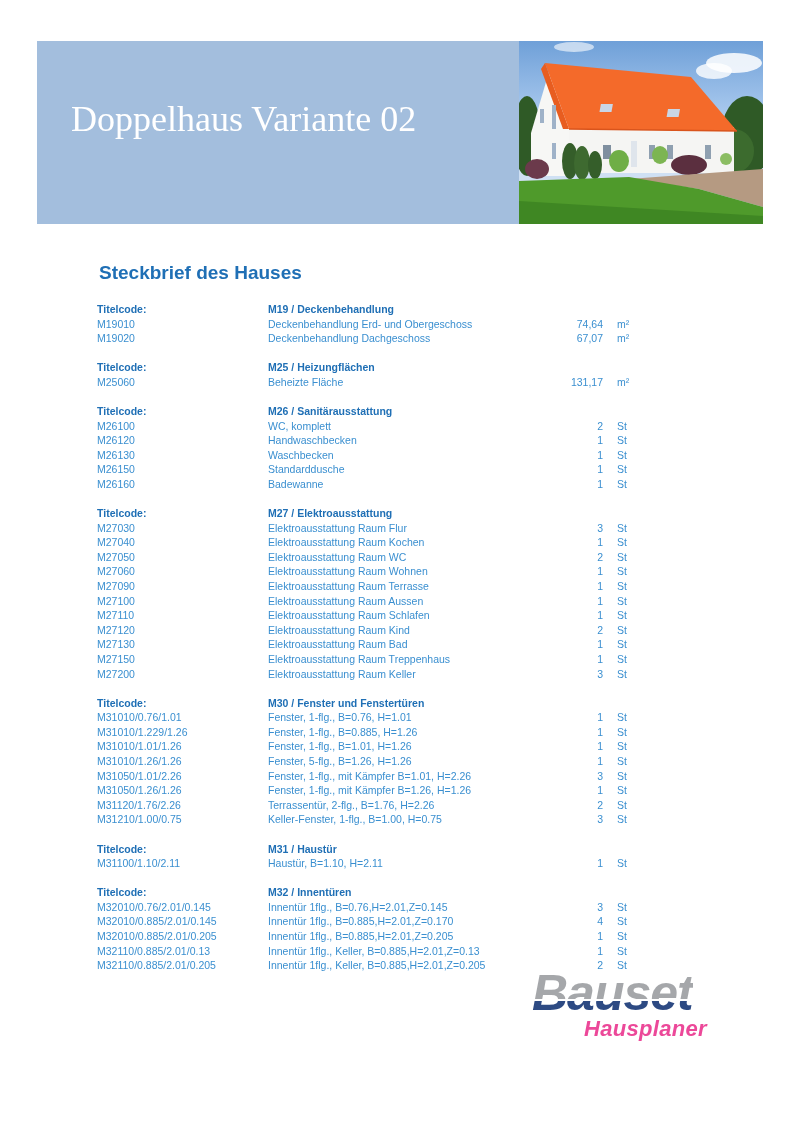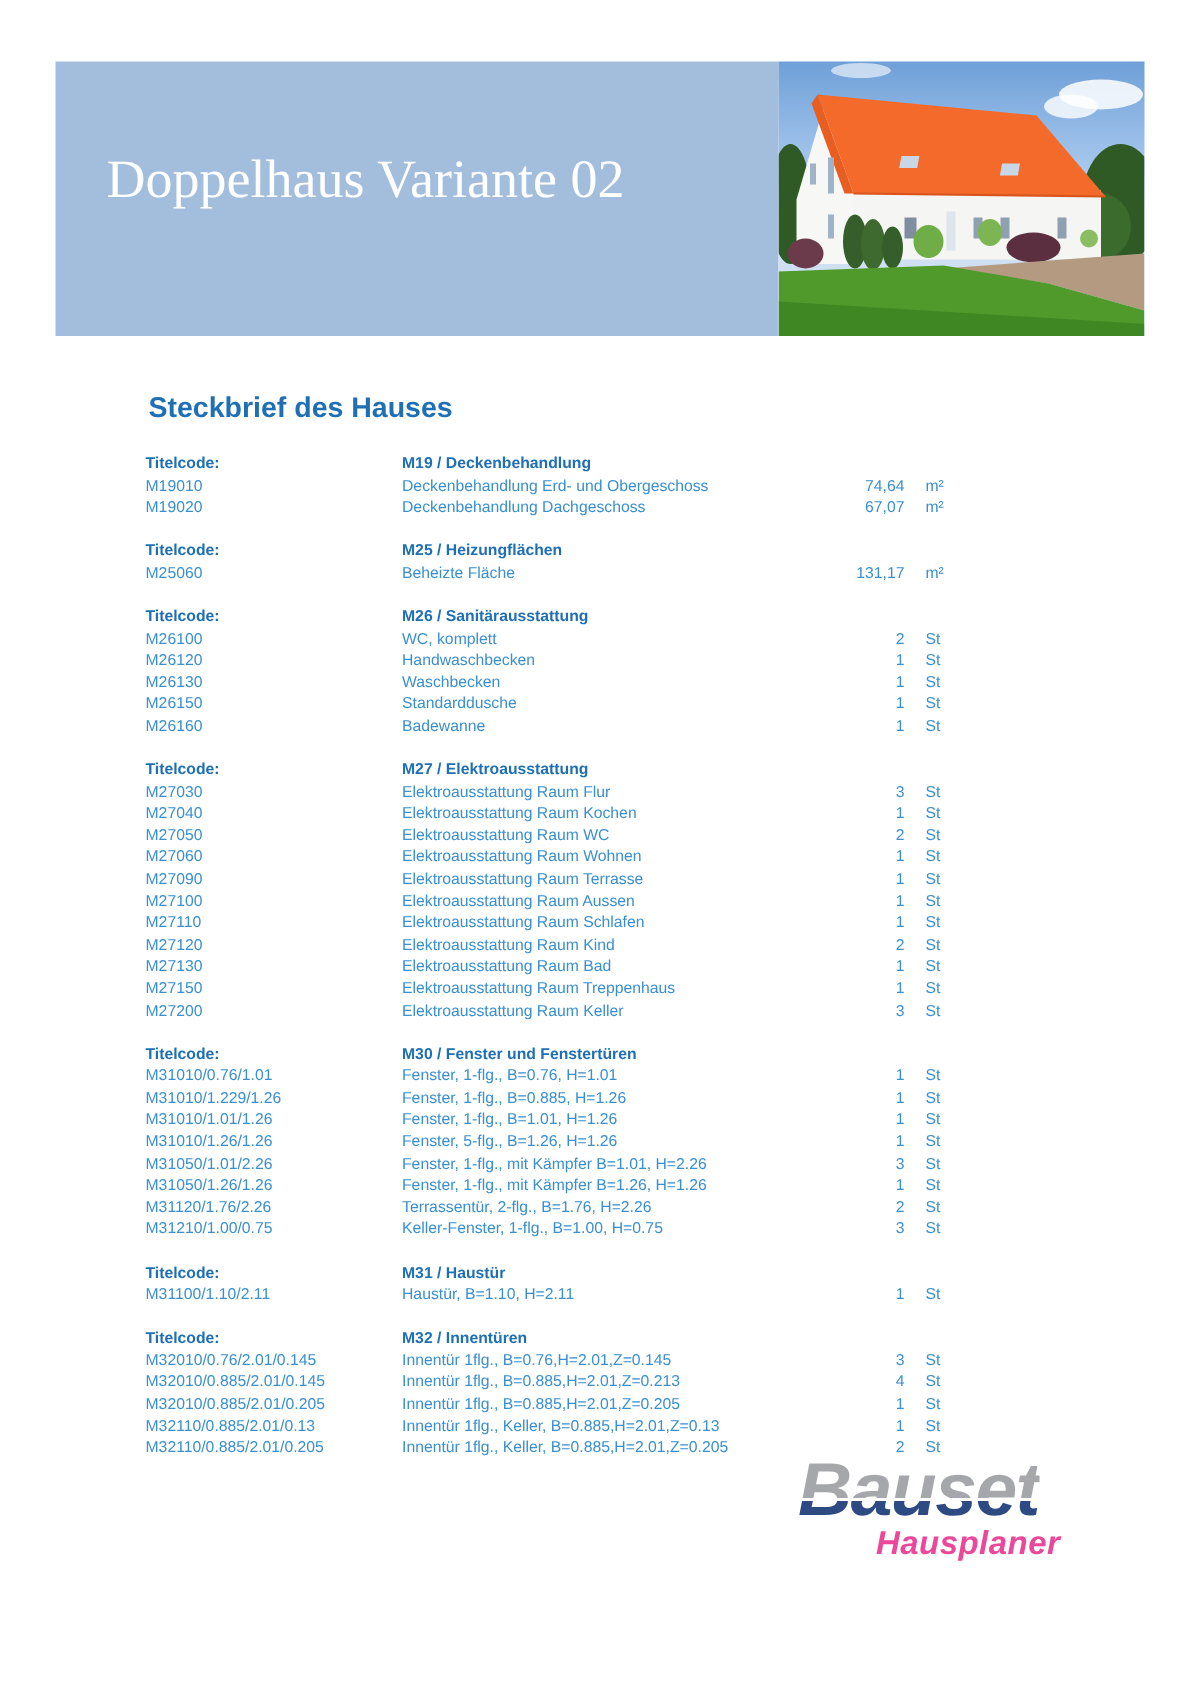--- a/index.html
+++ b/index.html
@@ -377,21 +377,21 @@
         <span class="desc">M32 / Innentüren</span>
       </div>
       <div class="row">
         <span class="code">M32010/0.76/2.01/0.145</span>
         <span class="desc">Innentür 1flg., B=0.76,H=2.01,Z=0.145</span>
         <span class="qty">3</span>
         <span class="unit">St</span>
       </div>
       <div class="row">
         <span class="code">M32010/0.885/2.01/0.145</span>
-        <span class="desc">Innentür 1flg., B=0.885,H=2.01,Z=0.213</span>
+        <span class="desc">Innentür 1flg., B=0.885,H=2.01,Z=0.170</span>
         <span class="qty">4</span>
         <span class="unit">St</span>
       </div>
       <div class="row">
         <span class="code">M32010/0.885/2.01/0.205</span>
         <span class="desc">Innentür 1flg., B=0.885,H=2.01,Z=0.205</span>
         <span class="qty">1</span>
         <span class="unit">St</span>
       </div>
       <div class="row">

